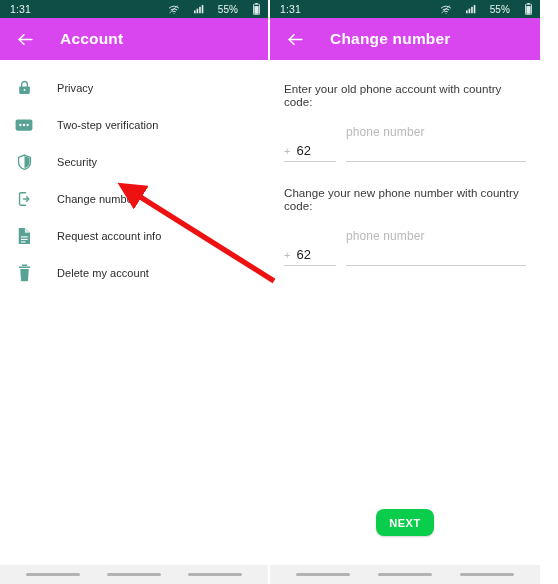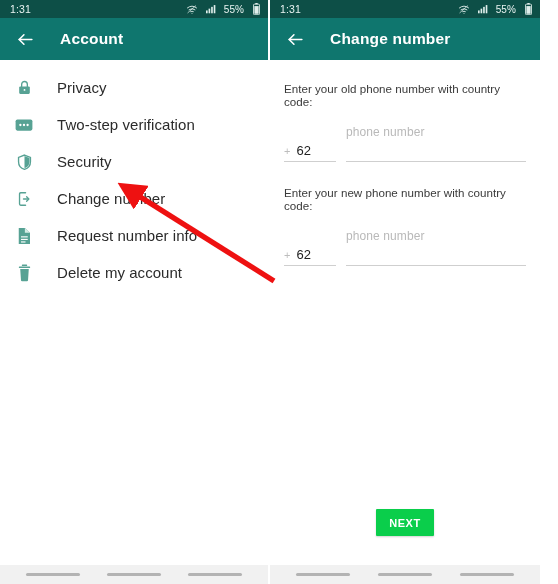--- a/index.html
+++ b/index.html
@@ -17,27 +17,27 @@
   .panel-right { width:279px; }
 
   
   .statusbar {
     height:18px; background:#0d4f47; color:#e9f3f1;
     display:flex; align-items:center; justify-content:space-between;
     padding:0 8px 0 10px;
     font-size:10.5px; letter-spacing:0.1px;
   }
   .sb-time { font-size:10.5px; color:#eaf4f2; }
-  .sb-right { display:flex; align-items:center; gap:8px; }
+  .sb-right { display:flex; align-items:center; gap:14px; }
   .sb-batt-text { font-size:10px; color:#eaf4f2; margin-right:1px; }
   .ico { display:inline-block; line-height:0; }
 
   
   .appbar {
-    height:42px; background:#0f766e; color:#ffffff;
+    height:42px; background:#d946ef; color:#ffffff;
     display:flex; align-items:center; padding:0 0 0 14px;
   }
   .appbar .back {
     width:22px; height:22px; display:flex; align-items:center; justify-content:center;
     cursor:pointer;
   }
   .appbar .title {
     font-size:15.5px; font-weight:bold; margin-left:24px; color:#fff;
     letter-spacing:0.2px;
   }
@@ -46,21 +46,21 @@
   .list { padding-top:9px; }
   .list-item {
     height:37px; display:flex; align-items:center; padding-left:13px;
     cursor:pointer;
   }
   .li-icon {
     width:22px; height:22px; display:flex; align-items:center; justify-content:center;
     flex:0 0 22px;
   }
   .li-label {
-    margin-left:22px; font-size:15px; color:#2b2b2b; letter-spacing:0.05px;
+    margin-left:22px; font-size:11px; color:#2b2b2b; letter-spacing:0.05px;
   }
 
   
   .form { padding:22px 14px 0 14px; }
   .form-label {
     font-size:11.6px; color:#3a3a3a; letter-spacing:0.02px;
     margin-bottom:14px;
   }
   .form-row { display:flex; align-items:flex-end; gap:10px; margin-bottom:24px; }
   .cc-field {
@@ -77,21 +77,21 @@
   
   .next-wrap {
     position:absolute; left:0; right:0; bottom:48px;
     display:flex; justify-content:center;
   }
   .next-btn {
     background:#0ace4b; color:#ffffff; border:none;
     min-width:51px; height:27px; padding:0 13px;
     font-size:11px; font-weight:bold; letter-spacing:0.6px;
     font-family:"Liberation Sans", sans-serif;
-    cursor:pointer; border-radius:1px;
+    cursor:pointer; border-radius:8px;
     box-shadow:0 1px 2px rgba(0,0,0,0.18);
   }
 
   
   .navbar {
     position:absolute; bottom:0; left:0; right:0; height:19px;
     background:#f1f1f1; display:flex; align-items:center;
     justify-content:space-around; padding:0 12px;
   }
   .nav-pill { width:54px; height:3px; background:#b3b3b3; border-radius:2px; }
@@ -199,21 +199,21 @@
       <div class="list-item">
         <span class="li-icon">
           <svg width="16" height="18" viewBox="0 0 20 24">
             <path d="M3 1.2h8.2L18 7.6v15.2H3z" fill="#57a294"></path>
             <path d="M11.2 1.2v6.4H18" fill="#d6ece6"></path>
             <rect x="6" y="12.4" width="9" height="1.5" fill="#ffffff"></rect>
             <rect x="6" y="15.8" width="9" height="1.5" fill="#ffffff"></rect>
             <rect x="6" y="19.2" width="6" height="1.5" fill="#ffffff"></rect>
           </svg>
         </span>
-        <span class="li-label">Request number info</span>
+        <span class="li-label">Request account info</span>
       </div>
 
       <div class="list-item">
         <span class="li-icon">
           <svg width="15" height="18" viewBox="0 0 18 24">
             <rect x="5.5" y="0.8" width="7" height="2" rx="0.6" fill="#57a294"></rect>
             <rect x="1.5" y="3.2" width="15" height="2.2" rx="0.7" fill="#57a294"></rect>
             <path d="M3.3 6.6h11.4l-1 15.1a1.4 1.4 0 0 1-1.4 1.3H5.7a1.4 1.4 0 0 1-1.4-1.3z" fill="#57a294"></path>
           </svg>
         </span>
@@ -269,32 +269,32 @@
         <svg width="19" height="19" viewBox="0 0 24 24" fill="none" stroke="#ffffff" stroke-width="2" stroke-linecap="round" stroke-linejoin="round">
           <path d="M20 12H4"></path>
             <path d="M10 18l-6-6 6-6"></path>
         </svg>
       </span>
       <span class="title">Change number</span>
     </div>
 
     <div class="form">
 
-      <div class="form-label">Enter your old phone number with country code:</div>
+      <div class="form-label">Enter your old phone account with country code:</div>
       <div class="form-row">
         <div class="cc-field">
           <span class="cc-plus">+</span>
           <span class="cc-num">62</span>
         </div>
         <div class="pn-field">
           <span class="pn-ph">phone number</span>
         </div>
       </div>
 
-      <div class="form-label">Enter your new phone number with country code:</div>
+      <div class="form-label">Change your new phone number with country code:</div>
       <div class="form-row">
         <div class="cc-field">
           <span class="cc-plus">+</span>
           <span class="cc-num">62</span>
         </div>
         <div class="pn-field">
           <span class="pn-ph">phone number</span>
         </div>
       </div>
 

